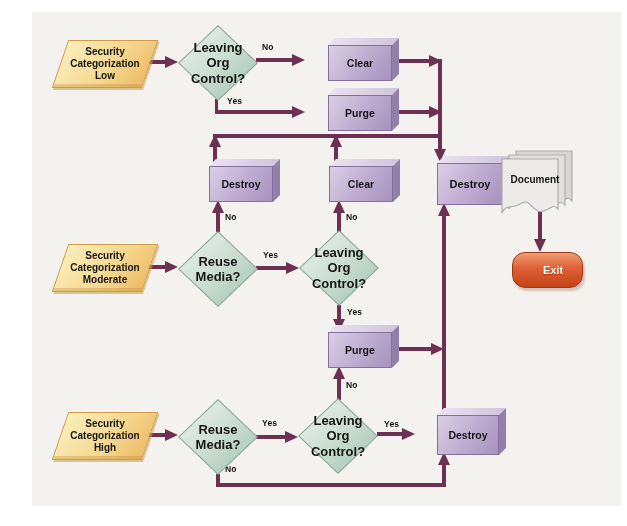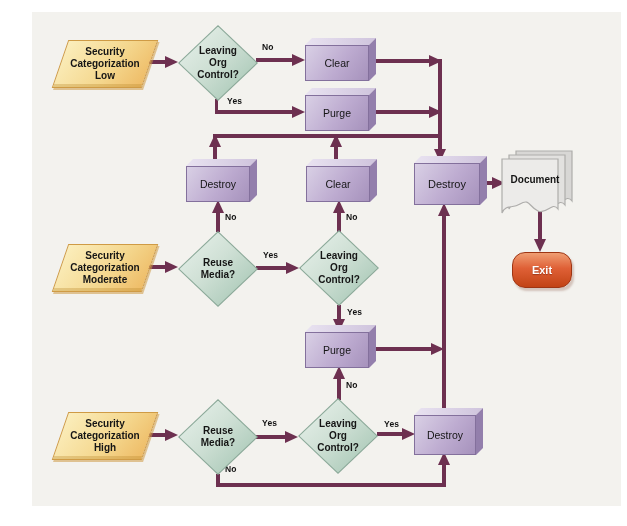--- a/index.html
+++ b/index.html
@@ -15,42 +15,42 @@
   .ah.r{border-top:6px solid transparent;border-bottom:6px solid transparent;border-left:13px solid var(--connector);}
   .ah.u{border-left:6px solid transparent;border-right:6px solid transparent;border-bottom:13px solid var(--connector);}
   .ah.d{border-left:6px solid transparent;border-right:6px solid transparent;border-top:13px solid var(--connector);}
   .el{position:absolute;font-size:8.5px;font-weight:bold;color:#111;letter-spacing:.2px;}
   
   .box{
     position:absolute;width:62px;height:34px;
     background:linear-gradient(125deg,var(--process-face-light) 0%,var(--process-face) 55%,var(--process-face-dark) 100%);
     border:1px solid var(--process-border);
     display:flex;align-items:center;justify-content:center;
-    font-size:10.5px;font-weight:normal;color:#151515;
+    font-size:10.5px;font-weight:bold;color:#151515;margin-left:23px;
   }
   .box::before{
     content:"";position:absolute;left:-1px;top:-8px;width:calc(100% + 9px);height:7px;
     background:linear-gradient(90deg,var(--process-top) 0%,#cfc4dd 100%);
     clip-path:polygon(0 100%,7px 0,100% 0,calc(100% - 7px) 100%);
   }
   .box::after{
     content:"";position:absolute;right:-8px;top:-8px;width:7px;height:calc(100% + 9px);
     background:var(--process-side);
     clip-path:polygon(0 7px,100% 0,100% calc(100% - 7px),0 100%);
   }
   .box.big{width:64px;height:40px;font-size:11px;}
   
   .diam{position:absolute;width:80px;height:76px;}
   .d-b{position:absolute;inset:0;display:block;background:var(--decision-border);
        clip-path:polygon(50% 0,100% 50%,50% 100%,0 50%);}
   .d-f{position:absolute;inset:1.5px;display:block;
        background:linear-gradient(135deg,var(--decision-face-light) 0%,#cfe0d5 45%,var(--decision-face-dark) 100%);
        clip-path:polygon(50% 0,100% 50%,50% 100%,0 50%);}
   .d-t{position:absolute;inset:0;display:flex;align-items:center;justify-content:center;text-align:center;
-       font-size:10px;font-weight:bold;line-height:1.18;color:#151515;white-space:pre-line;}
+       font-size:13px;font-weight:bold;line-height:1.18;color:#151515;white-space:pre-line;}
   
   .para{
     position:absolute;width:88px;height:46px;transform:skewX(-19deg);
     background:linear-gradient(115deg,var(--input-face-light) 0%,var(--input-face) 60%,var(--input-face-dark) 100%);
     border:1px solid var(--input-border);
     box-shadow:inset 0 -3px 0 rgba(190,140,50,.35), 2px 2px 0 rgba(205,155,70,.55);
     display:flex;align-items:center;justify-content:center;
   }
   .para-in{display:block;width:110%;transform:skewX(19deg);text-align:center;
     font-size:10px;font-weight:bold;line-height:1.2;color:#151515;white-space:pre-line;}
@@ -59,20 +59,21 @@
   .doc-t{position:absolute;left:4px;top:24px;width:62px;text-align:center;
     font-size:10px;font-weight:bold;color:#151515;}
   
   .exit{
     position:absolute;width:58px;height:34px;border-radius:13px;
     background:linear-gradient(180deg,var(--terminator-light) 0%,#df6036 45%,var(--terminator-dark) 100%);
     border:1.5px solid var(--terminator-border);
     display:flex;align-items:center;justify-content:center;
     font-size:11px;font-weight:bold;color:#fff;text-shadow:0 1px 1px rgba(90,20,0,.45);
     box-shadow:2px 3px 2px rgba(120,60,40,.25);
+    padding-left:11px;
   }
 </style>
 </head>
 <body>
 
 <div id="stage">
   <div class="panel"></div>
 
   <i class="ln" style="left:147px;top:60.2px;width:19px;height:3.5px"></i>
   <i class="ah r" style="left:165px;top:56px"></i>

